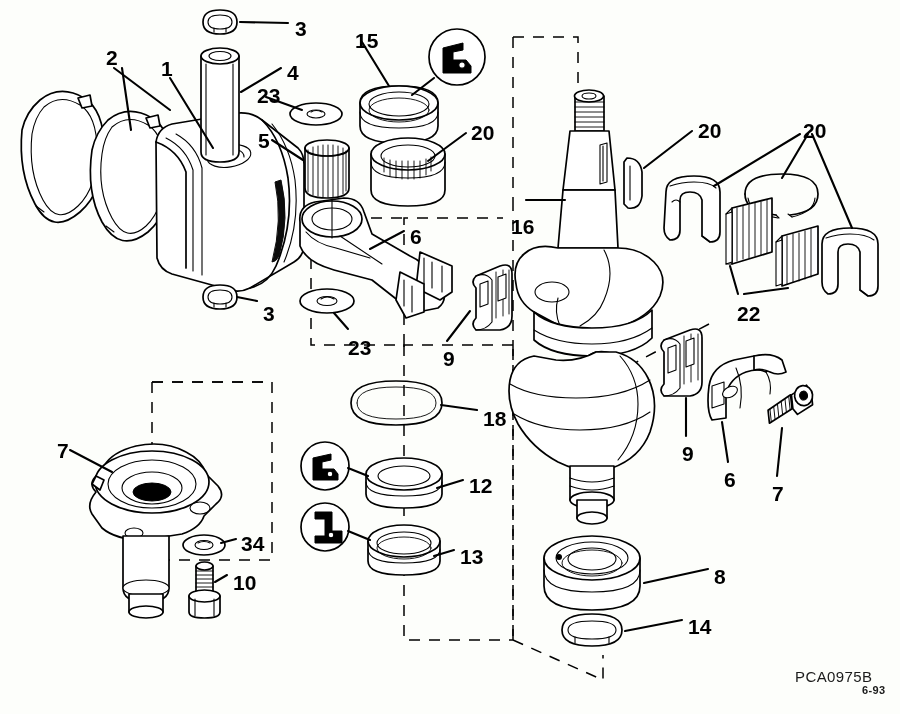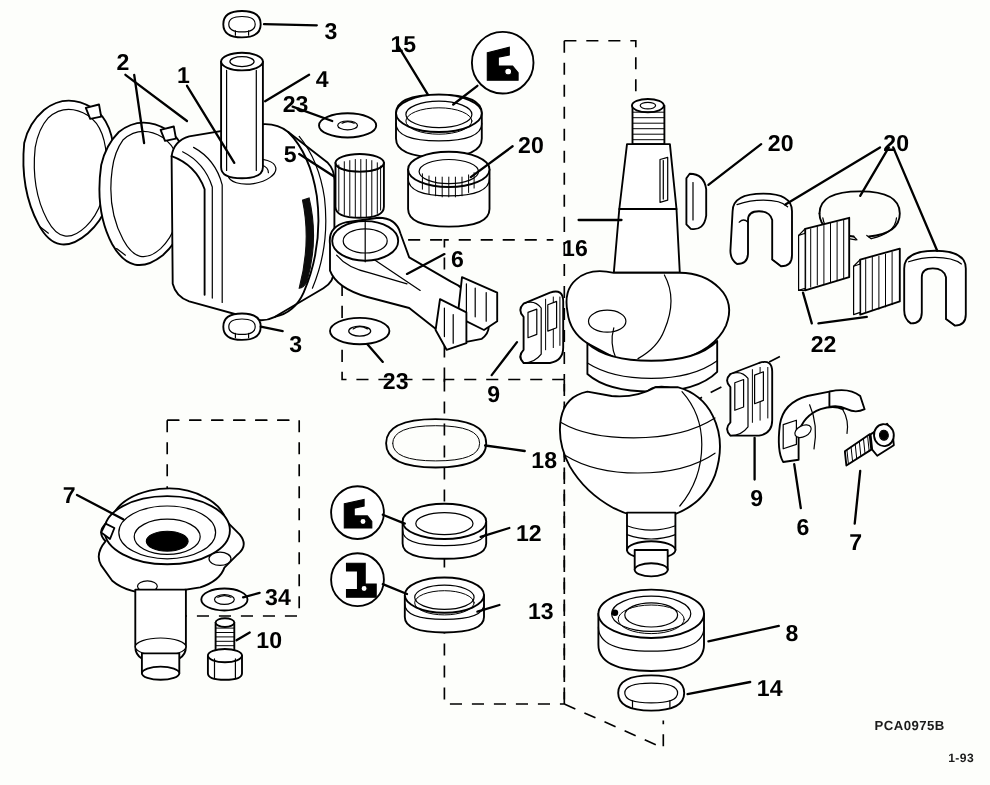--- a/index.html
+++ b/index.html
@@ -19,24 +19,24 @@
     font-family:"Liberation Sans", sans-serif;
     font-weight:bold;
     font-size:21px;
     color:#000;
     line-height:1;
     white-space:nowrap;
     user-select:none;
   }
   #footer-code{
     position:absolute;
-    left:795px;top:653px;
+    left:795px;top:668px;
     font-family:"Liberation Sans", sans-serif;
-    font-size:12px;
-    font-weight:bold;
+    font-size:15px;
+    font-weight:normal;
     letter-spacing:0.4px;
     color:#1b1b1b;
     white-space:nowrap;
   }
   #footer-date{
     position:absolute;
     left:862px;top:684px;
     font-family:"Liberation Sans", sans-serif;
     font-size:11px;
     font-weight:bold;
@@ -491,29 +491,29 @@
   <div class="callnum" style="left:258px;top:130px;">5</div>
   <div class="callnum" style="left:410px;top:226px;">6</div>
   <div class="callnum" style="left:724px;top:469px;">6</div>
   <div class="callnum" style="left:772px;top:483px;">7</div>
   <div class="callnum" style="left:714px;top:566px;">8</div>
   <div class="callnum" style="left:443px;top:348px;">9</div>
   <div class="callnum" style="left:682px;top:443px;">9</div>
   <div class="callnum" style="left:233px;top:572px;">10</div>
   <div class="callnum" style="left:57px;top:440px;">7</div>
   <div class="callnum" style="left:469px;top:475px;">12</div>
-  <div class="callnum" style="left:460px;top:546px;margin-left:20px;">13</div>
+  <div class="callnum" style="left:460px;top:546px;">13</div>
   <div class="callnum" style="left:688px;top:616px;">14</div>
   <div class="callnum" style="left:355px;top:30px;">15</div>
   <div class="callnum" style="left:511px;top:197px;margin-top:19px;">16</div>
   <div class="callnum" style="left:698px;top:120px;">20</div>
   <div class="callnum" style="left:483px;top:408px;">18</div>
   <div class="callnum" style="left:803px;top:120px;">20</div>
   <div class="callnum" style="left:471px;top:122px;">20</div>
   <div class="callnum" style="left:241px;top:533px;">34</div>
   <div class="callnum" style="left:737px;top:303px;text-align:center;">22</div>
   <div class="callnum" style="left:257px;top:85px;">23</div>
   <div class="callnum" style="left:348px;top:337px;">23</div>
 
   <div id="footer-code">PCA0975B</div>
-  <div id="footer-date">1-93</div>
+  <div id="footer-date">6-93</div>
 
 </div>
 
 </body></html>

